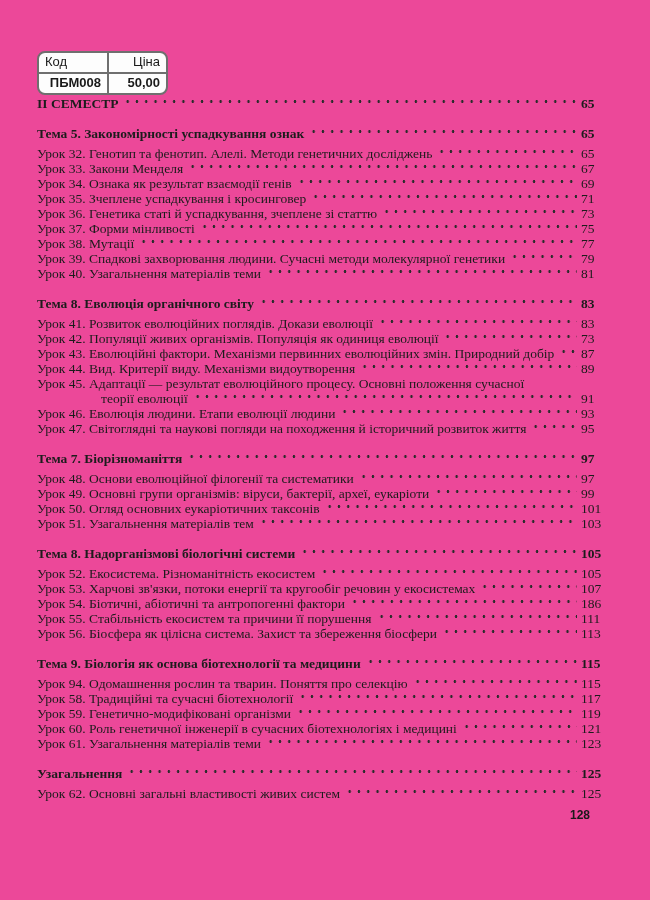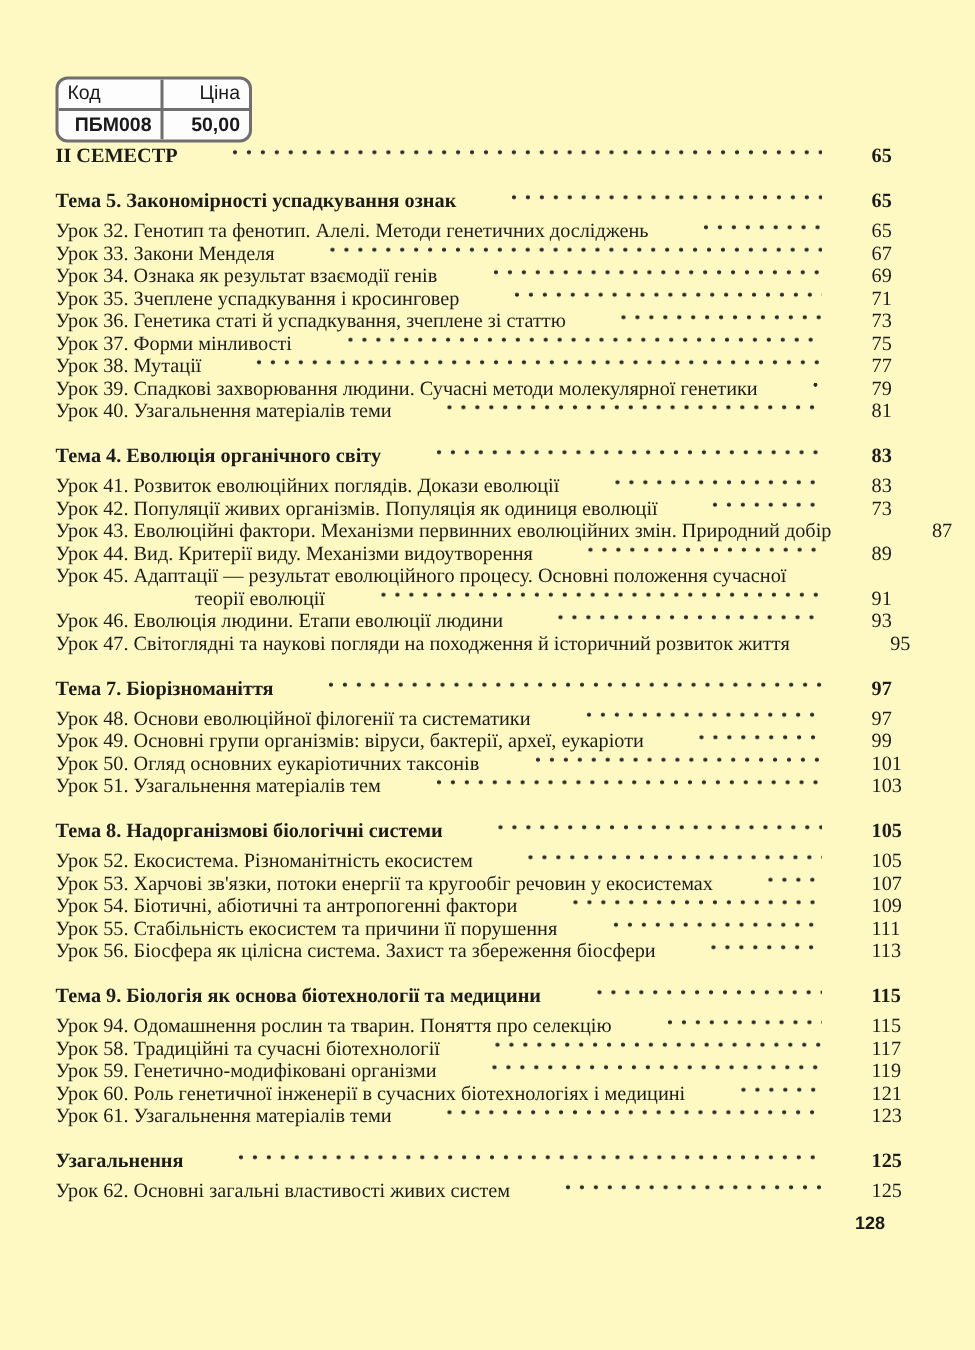--- a/index.html
+++ b/index.html
@@ -1,20 +1,20 @@
 <!DOCTYPE html>
 <html><head>
 <meta charset="utf-8">
 <style>
   html, body { margin: 0; padding: 0; background: #ffffff; }
   .page {
     position: relative;
     width: 650px;
     height: 900px;
-    background: #fef9c3;
+    background: #ec4899;
     font-family: "Liberation Serif", "DejaVu Serif", serif;
     color: #1c1c1c;
     overflow: hidden;
   }
 
   
   .price-table {
     position: absolute;
     left: 37px;
     top: 51px;
@@ -39,21 +39,21 @@
     position: absolute;
     left: 37px;
     top: 96px;
     width: 570px;
     font-size: 13.5px;
     line-height: 15px;
   }
   .toc-row { margin: 0; }
   .toc-row.theme, .toc-row.section { font-weight: bold; margin-top: 15px; margin-bottom: 5px; }
   .toc-row.semester { font-weight: bold; }
-  .toc-line { display: flex; align-items: baseline; gap: 29px; }
+  .toc-line { display: flex; align-items: baseline; }
   .toc-title { white-space: pre; }
   .toc-line .cont-indent { display: inline-block; width: 64px; }
   .dot-leader {
     flex: 1;
     align-self: stretch;
     margin-left: 5px;
     margin-right: 4px;
     background-image: radial-gradient(circle, #2b2b2b 1.15px, rgba(0,0,0,0) 1.5px);
     background-size: 9.3px 15px;
     background-repeat: repeat-x;
@@ -161,21 +161,21 @@
       </div>
       <div class="toc-row lesson">
         <div class="toc-line">
           <span class="toc-title">Урок 40. Узагальнення матеріалів теми</span>
           <span class="dot-leader"></span>
           <span class="toc-page">81</span>
         </div>
       </div>
       <div class="toc-row theme">
         <div class="toc-line">
-          <span class="toc-title">Тема 4. Еволюція органічного світу</span>
+          <span class="toc-title">Тема 8. Еволюція органічного світу</span>
           <span class="dot-leader"></span>
           <span class="toc-page">83</span>
         </div>
       </div>
       <div class="toc-row lesson">
         <div class="toc-line">
           <span class="toc-title">Урок 41. Розвиток еволюційних поглядів. Докази еволюції</span>
           <span class="dot-leader"></span>
           <span class="toc-page">83</span>
         </div>
@@ -279,21 +279,21 @@
         <div class="toc-line">
           <span class="toc-title">Урок 53. Харчові зв'язки, потоки енергії та кругообіг речовин у екосистемах</span>
           <span class="dot-leader"></span>
           <span class="toc-page">107</span>
         </div>
       </div>
       <div class="toc-row lesson">
         <div class="toc-line">
           <span class="toc-title">Урок 54. Біотичні, абіотичні та антропогенні фактори</span>
           <span class="dot-leader"></span>
-          <span class="toc-page">109</span>
+          <span class="toc-page">186</span>
         </div>
       </div>
       <div class="toc-row lesson">
         <div class="toc-line">
           <span class="toc-title">Урок 55. Стабільність екосистем та причини її порушення</span>
           <span class="dot-leader"></span>
           <span class="toc-page">111</span>
         </div>
       </div>
       <div class="toc-row lesson">

